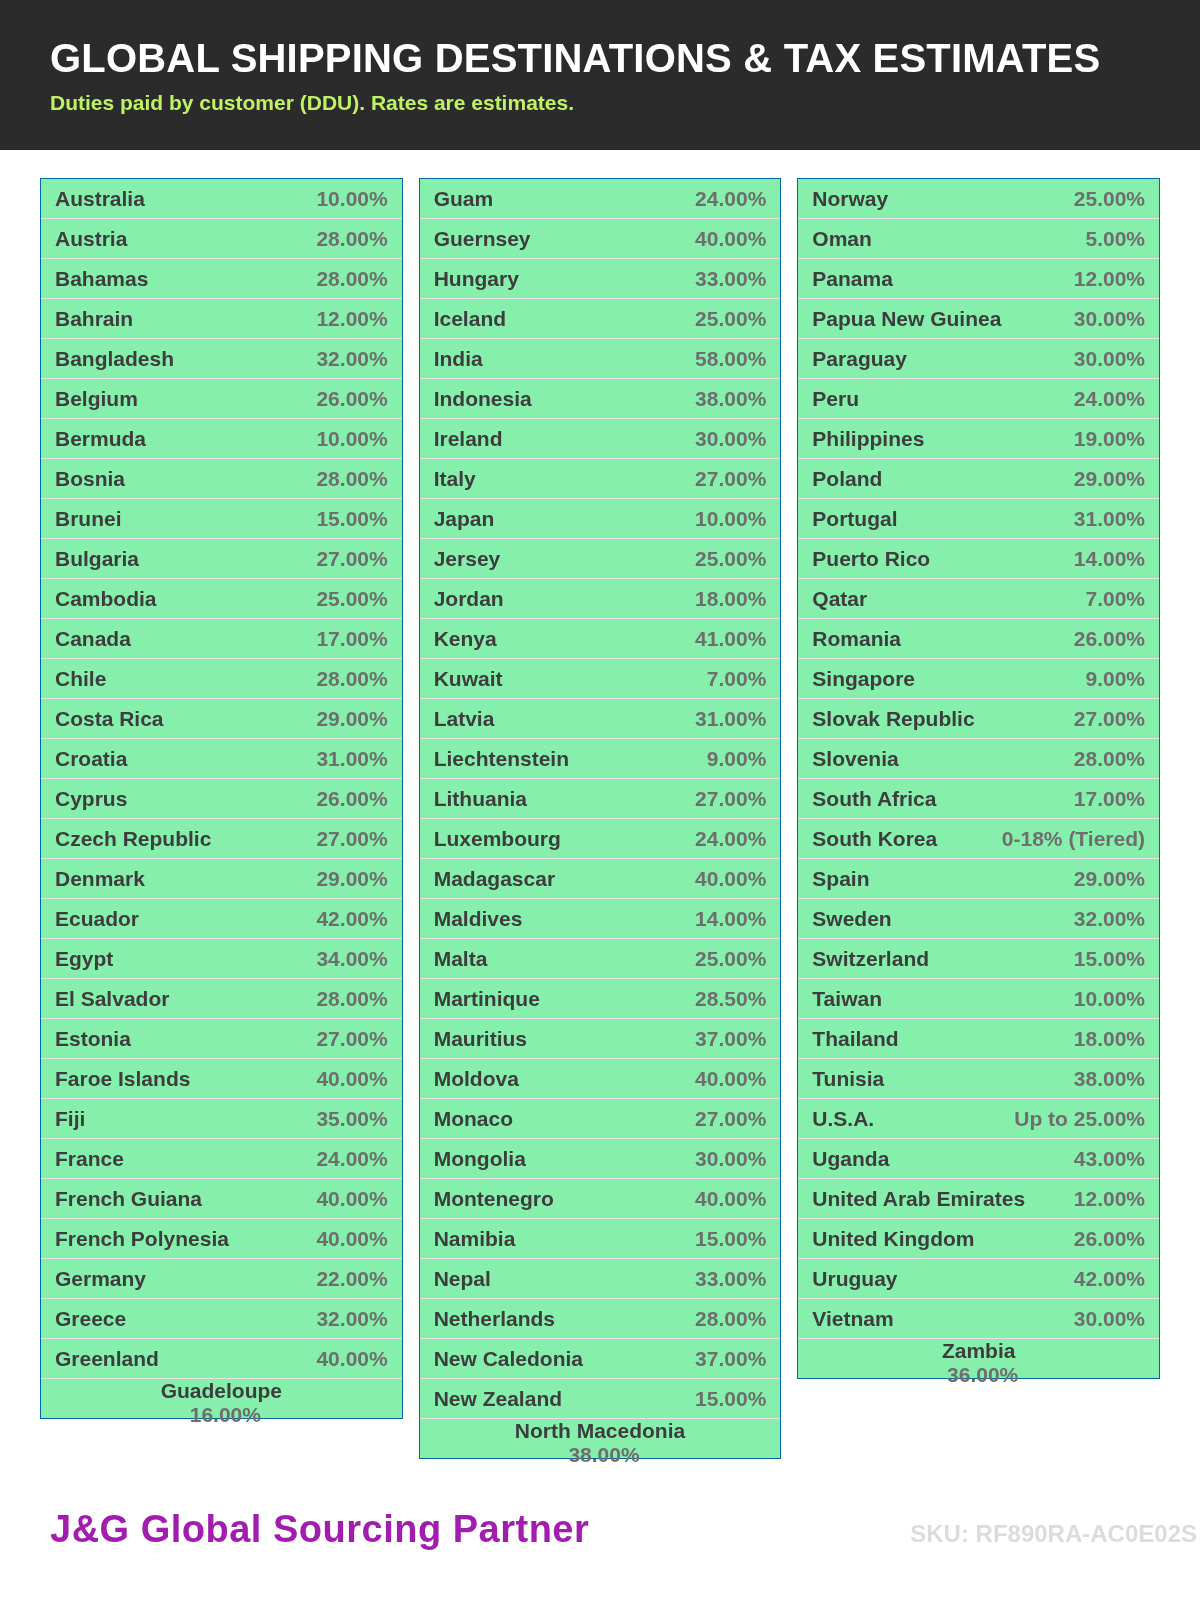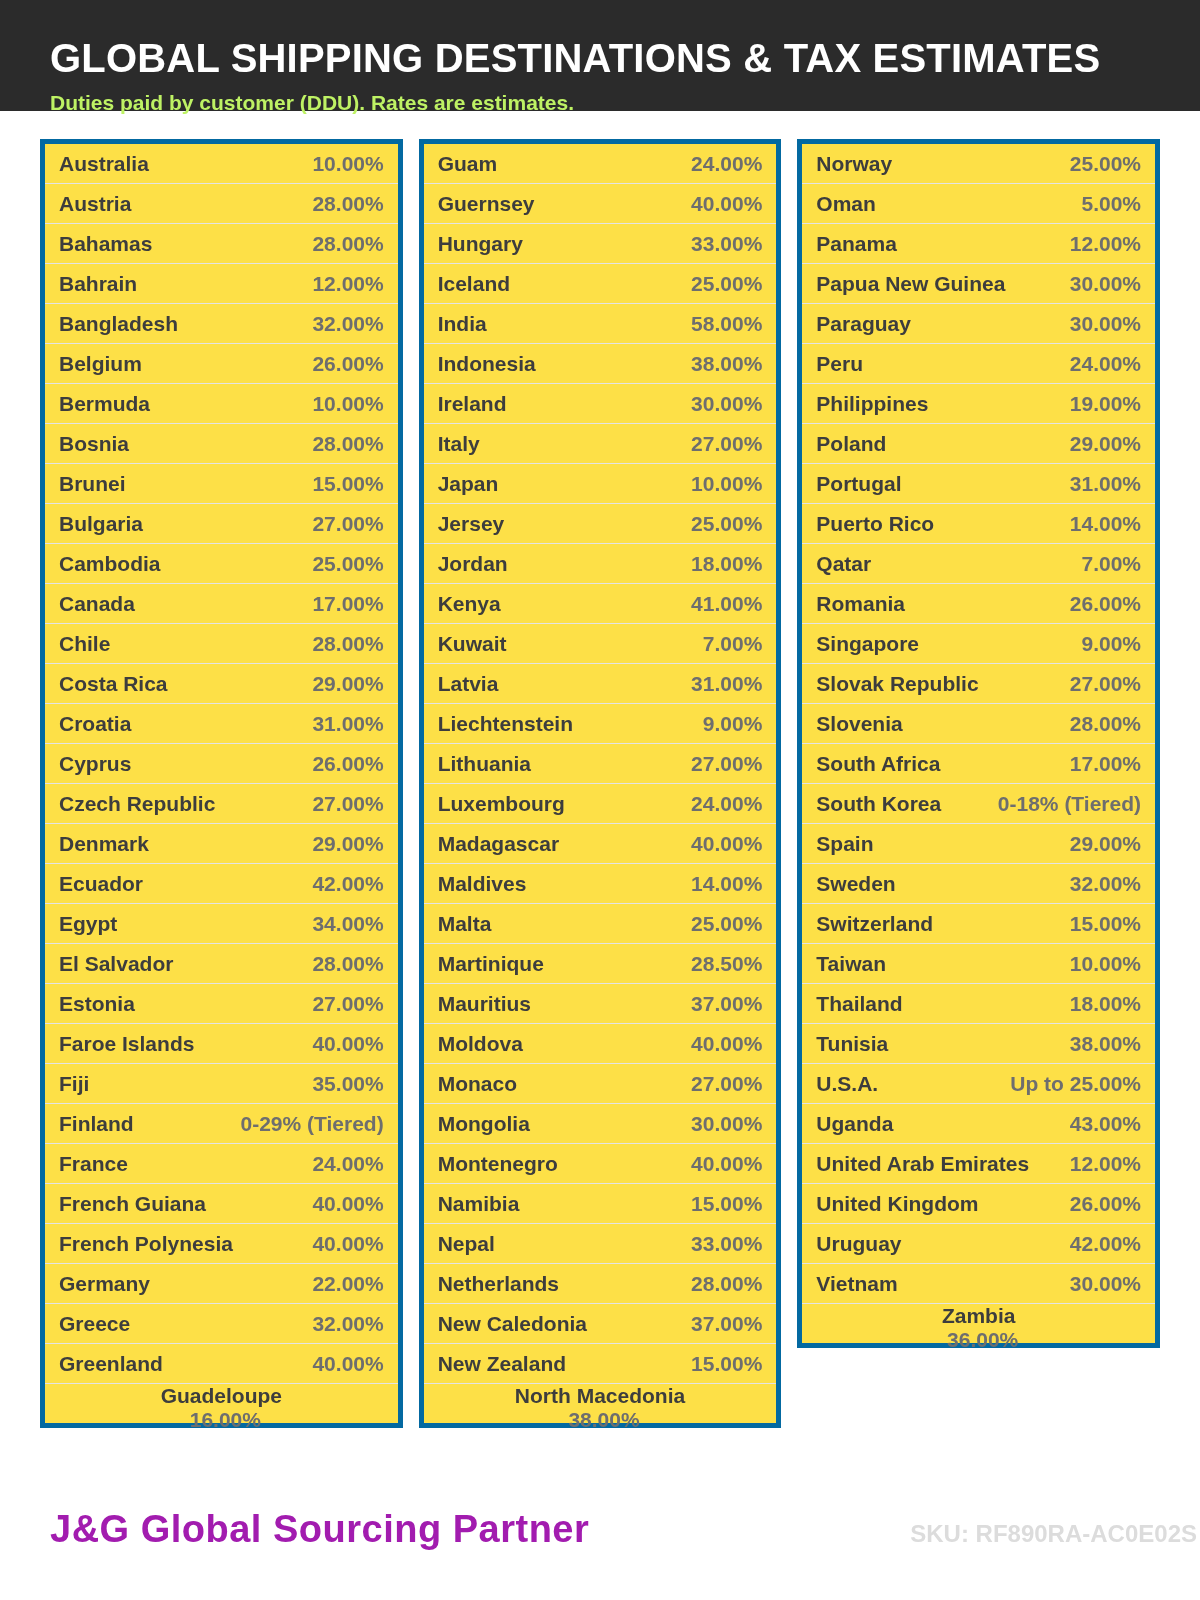--- a/index.html
+++ b/index.html
@@ -11,21 +11,21 @@
     height: 1600px;
     background: #ffffff;
     font-family: "Liberation Sans", sans-serif;
     overflow: hidden;
     position: relative;
   }
   .header {
     background: #2b2b2b;
     padding: 34px 50px 32px 50px;
     box-sizing: border-box;
-    height: 111px;
+    height: 150px;
   }
   .title {
     color: #ffffff;
     font-size: 40px;
     font-weight: bold;
     line-height: 48px;
     letter-spacing: 0.2px;
     white-space: nowrap;
   }
   .subtitle {
@@ -37,22 +37,22 @@
     white-space: nowrap;
   }
   .table-wrap {
     margin: 28px 40px 0 40px;
     display: flex;
     gap: 16px;
     align-items: flex-start;
   }
   .col {
     flex: 1;
-    border: 5px solid #0369a1;
-    background: #fde047;
+    border: 1px solid #0369a1;
+    background: #86efac;
     box-sizing: border-box;
   }
   .row {
     display: flex;
     justify-content: space-between;
     align-items: center;
     height: 39px;
     padding: 0 14px;
     border-bottom: 1px solid #e4e4e4;
     box-sizing: content-box;
@@ -198,24 +198,20 @@
       </div>
       <div class="row">
         <span class="country">Faroe Islands</span>
         <span class="rate">40.00%</span>
       </div>
       <div class="row">
         <span class="country">Fiji</span>
         <span class="rate">35.00%</span>
       </div>
       <div class="row">
-        <span class="country">Finland</span>
-        <span class="rate">0-29% (Tiered)</span>
-      </div>
-      <div class="row">
         <span class="country">France</span>
         <span class="rate">24.00%</span>
       </div>
       <div class="row">
         <span class="country">French Guiana</span>
         <span class="rate">40.00%</span>
       </div>
       <div class="row">
         <span class="country">French Polynesia</span>
         <span class="rate">40.00%</span>

